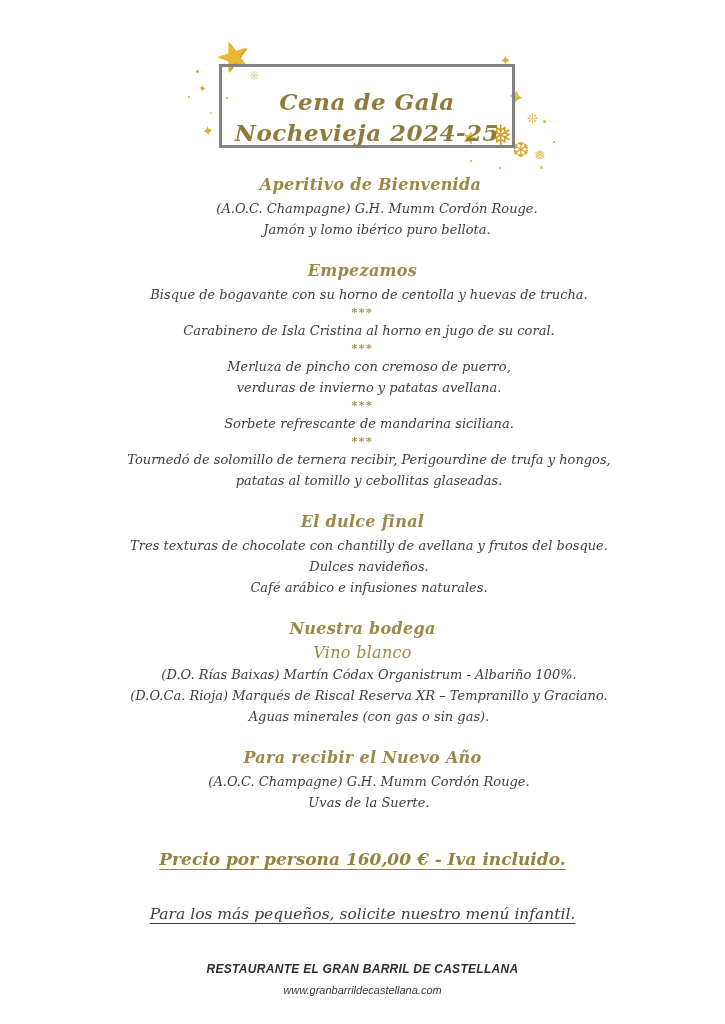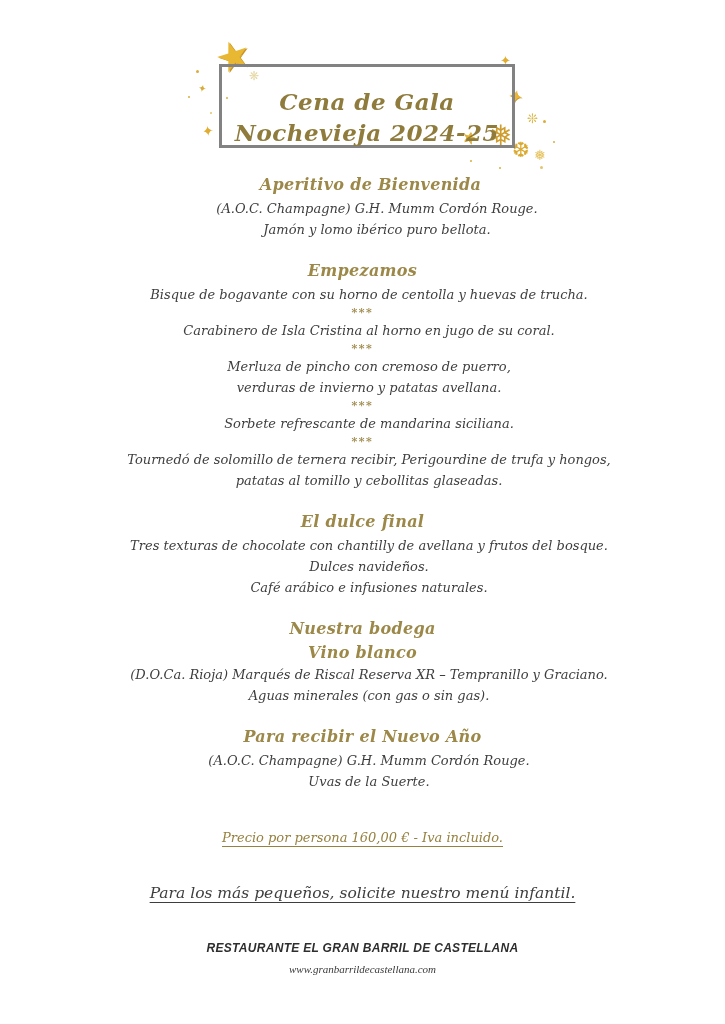--- a/index.html
+++ b/index.html
@@ -45,47 +45,47 @@
   .d10{ left:470px; top:160px; width:2px; height:2px; }
 
   
   .menu-section { margin-top:20px; }
   .first-section { margin-top:22px;padding-left:16px; }
   .heading {
     font-weight:bold; color:#9c8848; font-size:16px; line-height:22px;
     margin-bottom:2px; letter-spacing:0.3px;
   }
   .subheading {
-    font-weight:bold; color:#9c8848; font-size:16px; line-height:22px;
+    font-weight:normal; color:#9c8848; font-size:16px; line-height:22px;
     letter-spacing:0.3px;
   }
   .line { font-size:13px; line-height:21px;margin-left:13px; }
   .sep  {
     color:#9c8848; font-size:11px; line-height:15px; font-weight:bold;
     letter-spacing:1.5px;
   }
 
   
   .price-line {
-    margin-top:34px; font-weight:normal; color:#968140; font-size:13px;
+    margin-top:34px; font-weight:bold; color:#968140; font-size:17px;
     line-height:24px; text-decoration:underline; text-underline-offset:4px;
   }
   .kids-line {
     margin-top:32px; font-size:15.5px; line-height:22px; color:#3e3e3e;
     text-decoration:underline; text-underline-offset:4px;
   }
 
   
   .footer-name {
     margin-top:36px; font-family:"Liberation Sans", sans-serif;
     font-weight:bold; font-style:italic; font-size:12px; line-height:16px;
     color:#2e2e2e; letter-spacing:0.3px;
   }
   .footer-web {
-    margin-top:6px; font-family:Liberation Serif, serif;
+    margin-top:6px; font-family:Liberation Sans, sans-serif;
     font-style:italic; font-size:11px; line-height:14px; color:#3a3a3a;
   }
 </style>
 </head>
 <body>
 
 <div class="page">
 
   <div class="title-area">
     <span class="deco star-big">★</span>
@@ -141,20 +141,21 @@
   <section class="menu-section">
     <div class="heading">El dulce final</div>
     <div class="line">Tres texturas de chocolate con chantilly de avellana y frutos del bosque.</div>
     <div class="line">Dulces navideños.</div>
     <div class="line">Café arábico e infusiones naturales.</div>
   </section>
 
   <section class="menu-section">
     <div class="heading">Nuestra bodega</div>
     <div class="subheading">Vino blanco</div>
+    <div class="line">(D.O. Rías Baixas) Martín Códax Organistrum - Albariño 100%.</div>
     <div class="line">(D.O.Ca. Rioja) Marqués de Riscal Reserva XR – Tempranillo y Graciano.</div>
     <div class="line">Aguas minerales (con gas o sin gas).</div>
   </section>
 
   <section class="menu-section">
     <div class="heading">Para recibir el Nuevo Año</div>
     <div class="line">(A.O.C. Champagne) G.H. Mumm Cordón Rouge.</div>
     <div class="line">Uvas de la Suerte.</div>
   </section>
 

